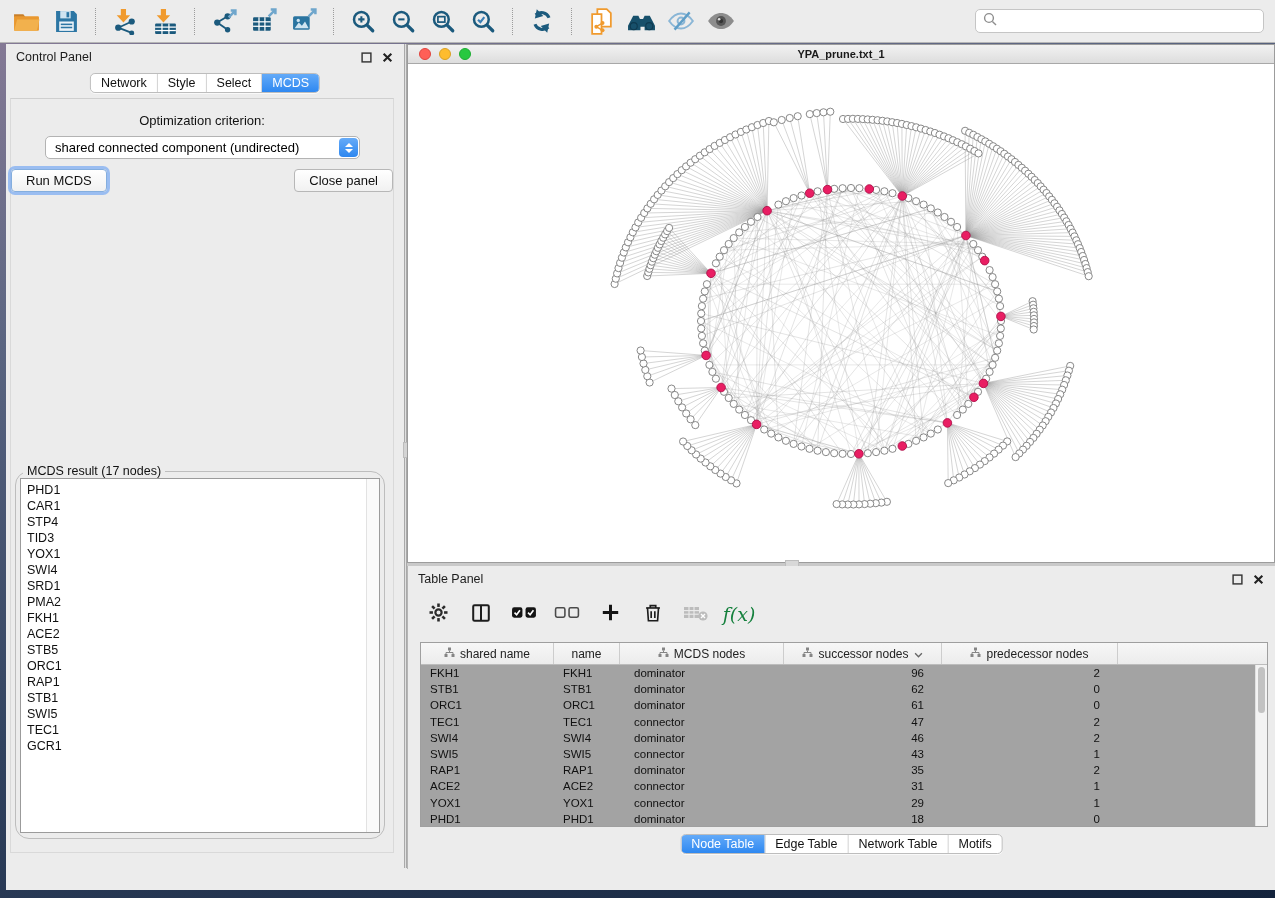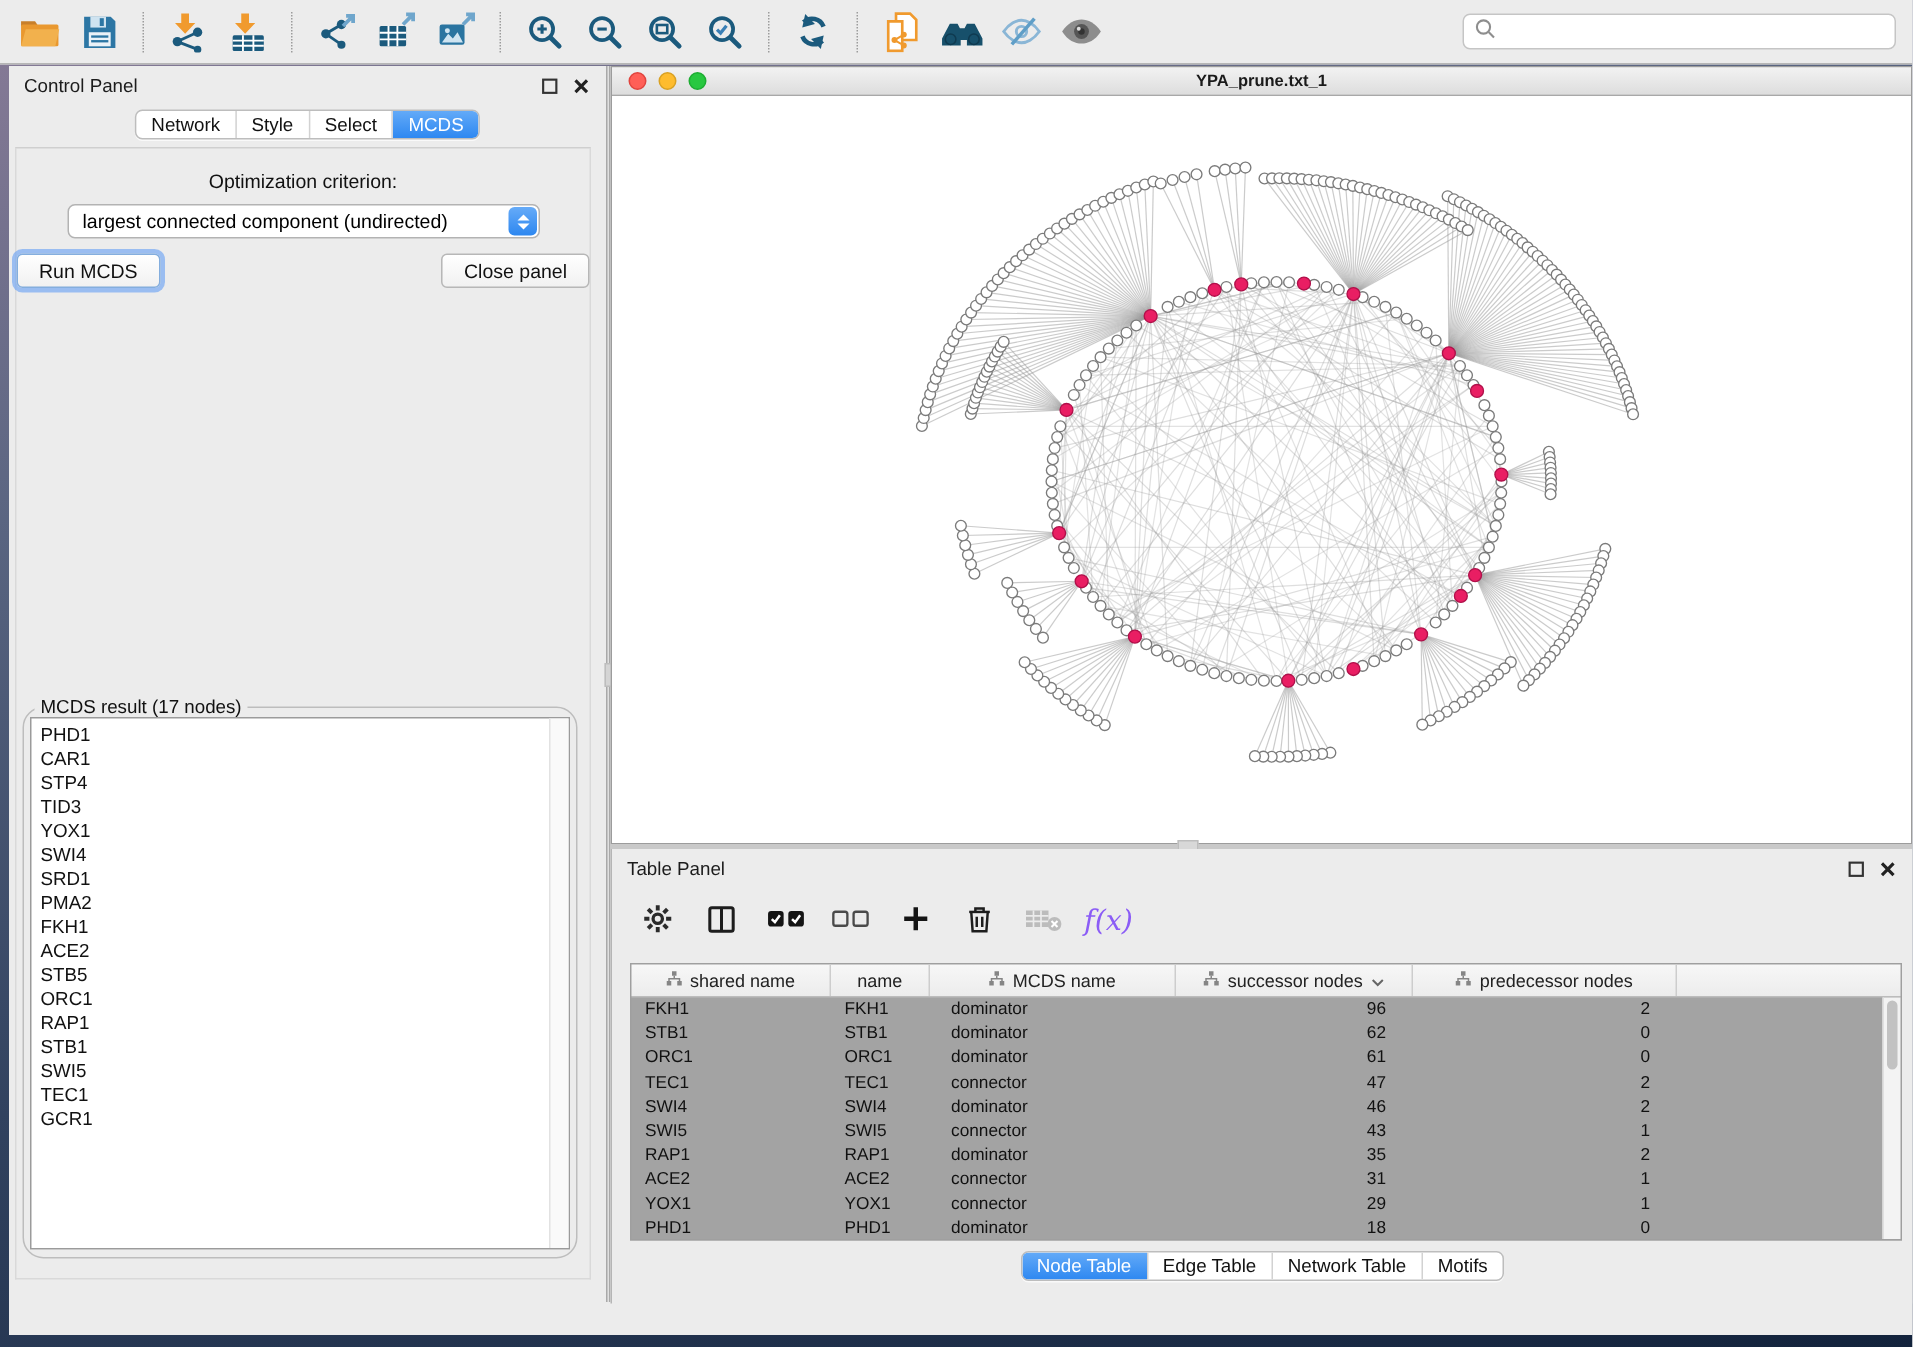--- a/index.html
+++ b/index.html
@@ -66,21 +66,21 @@
   .tl.yellow{background:#febc2e;border:1px solid #d9a123}
   .tl.green{background:#28c840;border:1px solid #1dad32}
   .net-title{position:absolute;left:0;right:0;text-align:center;font-size:11px;font-weight:bold;color:#1a1a1a}
   .net-canvas{position:absolute;left:0;top:19px;right:0;bottom:0;background:#fff;overflow:hidden}
   
   .table-panel{position:absolute;left:401px;top:522px;right:0;height:303px;background:#ececec;border-left:1px solid #b5b5b5}
   .tp-toolbar{position:absolute;left:0;top:25px;right:0;height:46px;display:flex;align-items:center;
     padding-left:16px;gap:15px}
   .tp-btn{border:none;background:transparent;width:28px;height:30px;display:flex;align-items:center;
     justify-content:center;cursor:pointer}
-  .fx{font-family:"DejaVu Serif",serif;font-style:italic;font-size:19px;color:#8b5cf6}
+  .fx{font-family:"DejaVu Serif",serif;font-style:italic;font-size:19px;color:#15803d}
   .tbl{position:absolute;left:12px;top:76px;width:848px;height:185px;background:#a3a3a3;border:1px solid #9f9f9f}
   .tbl-header{display:flex;height:22px;background:linear-gradient(#f7f7f7,#ececec);border-bottom:1px solid #bcbcbc}
   .th{display:flex;align-items:center;justify-content:center;gap:5px;font-size:12px;color:#222;
     border-right:1px solid #cdcdcd;overflow:hidden}
   .th.fill{flex:1;border-right:none}
   .tbl-body{position:relative;height:162px;overflow:hidden}
   .tr{display:flex;height:16.2px;align-items:center}
   .td{font-size:11.5px;color:#111;overflow:hidden;white-space:nowrap}
   .c0{width:133px}.c1{width:66px}.c2{width:164px}.c3{width:158px}.c4{width:176px}
   .td.c0,.td.c1{padding-left:9px}
@@ -309,21 +309,21 @@
       </div>
       <div class="seg ctrl-tabs">
           <span class="seg-item">Network</span>
           <span class="seg-item">Style</span>
           <span class="seg-item">Select</span>
           <span class="seg-item sel">MCDS</span>
         </div>
       <div class="panel-inset">
         <div class="opt-label">Optimization criterion:</div>
         <div class="dropdown">
-          <span class="dd-text">largest connected component (undirected)</span>
+          <span class="dd-text">shared connected component (undirected)</span>
           <span class="dd-step">
               <i class="up"></i>
               <i class="dn"></i>
             </span>
         </div>
         <div class="btn-row">
           <button class="btn focusring">Run MCDS</button>
           <button class="btn">Close panel</button>
         </div>
         <div class="groupbox">
@@ -1213,21 +1213,21 @@
             <div class="th c1">
               <span>name</span>
             </div>
             <div class="th c2">
               <span><svg width="11" height="11" viewBox="0 0 11 11">
                   <rect x="4" y="0.5" width="3" height="3" fill="#858585"></rect>
                   <rect x="0.5" y="7" width="3" height="3" fill="#858585"></rect>
                   <rect x="7.5" y="7" width="3" height="3" fill="#858585"></rect>
                   <path d="M5.5 3.5v2M2 7V5.5h7V7" stroke="#858585" fill="none"></path>
                 </svg></span>
-              <span>MCDS name</span>
+              <span>MCDS nodes</span>
             </div>
             <div class="th c3">
               <span><svg width="11" height="11" viewBox="0 0 11 11">
                   <rect x="4" y="0.5" width="3" height="3" fill="#858585"></rect>
                   <rect x="0.5" y="7" width="3" height="3" fill="#858585"></rect>
                   <rect x="7.5" y="7" width="3" height="3" fill="#858585"></rect>
                   <path d="M5.5 3.5v2M2 7V5.5h7V7" stroke="#858585" fill="none"></path>
                 </svg></span>
               <span>successor nodes</span>
               <span><svg width="9" height="6" viewBox="0 0 8 5">

